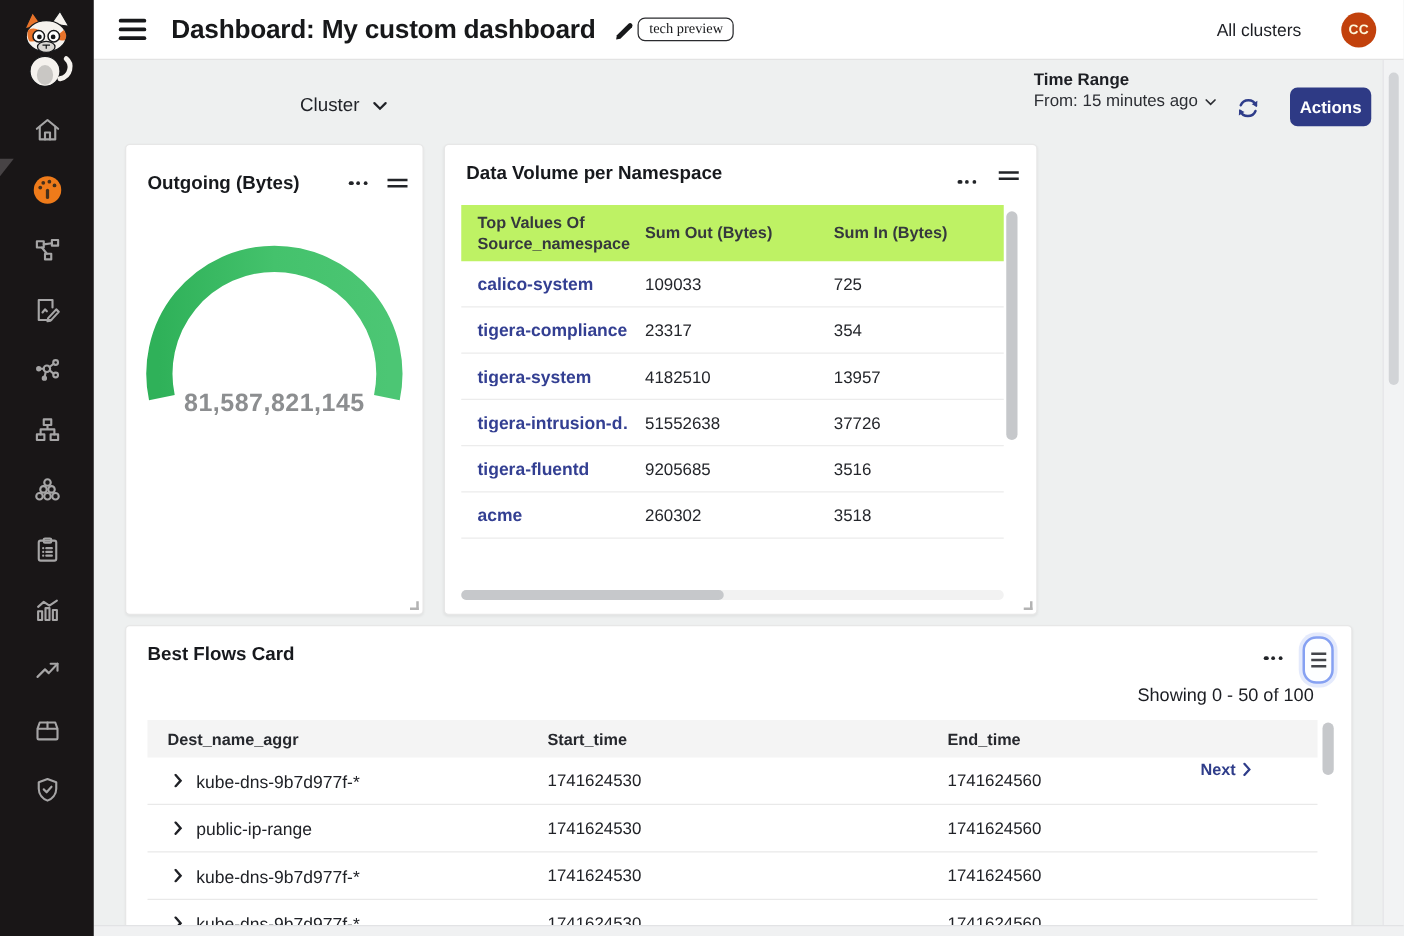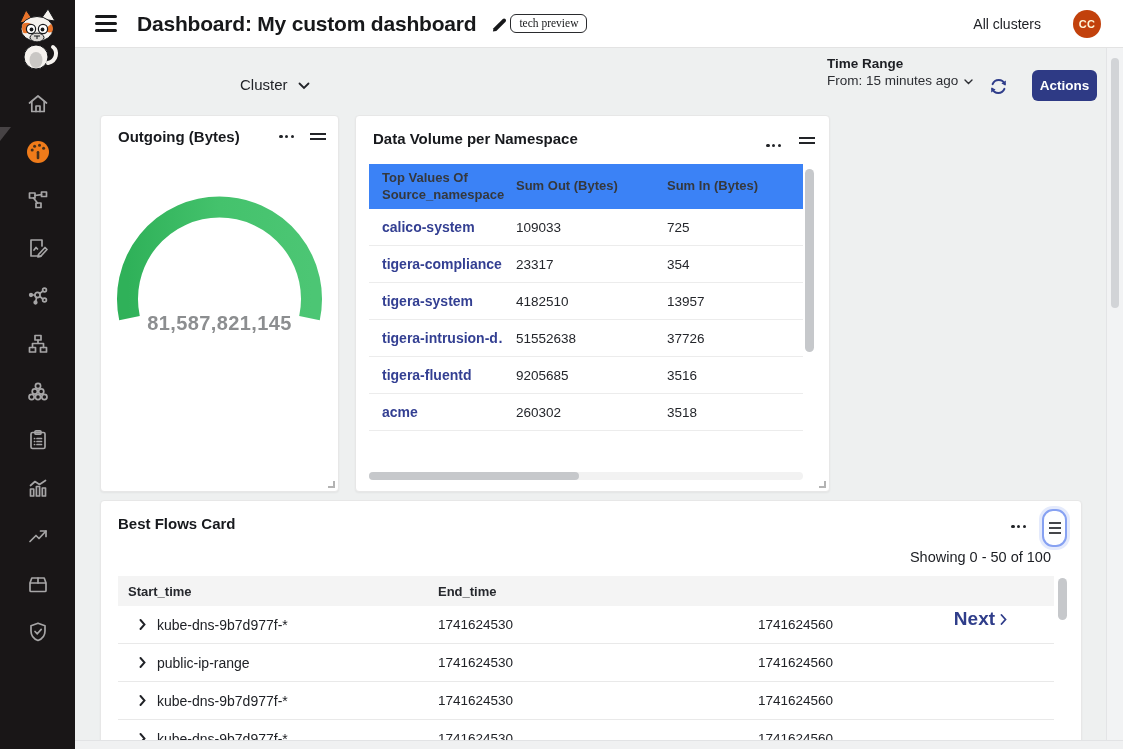--- a/index.html
+++ b/index.html
@@ -64,30 +64,30 @@
     box-shadow:0 1px 2px rgba(0,0,0,.05); }
   .card-title { font-size:15px; font-weight:700; color:#17191d; }
   .dots-icon { display:flex; gap:2.5px; cursor:pointer; }
   .dots-icon i { width:3.2px; height:3.2px; border-radius:50%; background:#222428; }
   .drag-handle { width:16px; cursor:grab; }
   .drag-handle span { display:block; height:2px; background:#222428; margin:3px 0; }
   .resize-corner { position:absolute; right:3px; bottom:3px; width:7px; height:7px;
     border-right:2px solid #b3b3b3; border-bottom:2px solid #b3b3b3; cursor:nwse-resize; }
   
   .gauge-card { left:100px; top:115px; width:239px; height:377px; }
-  .gauge-card .card-head { display:flex; align-items:center; padding:12px 12px 0 17px; }
+  .gauge-card .card-head { display:flex; align-items:center; padding:22px 12px 0 17px; }
   .gauge-card .card-head .dots-icon { margin-left:auto; margin-right:16px; }
   .gauge-value { position:absolute; left:0; right:0; top:196px; text-align:center;
     font-size:20px; font-weight:700; color:#8c8e90; letter-spacing:.4px; }
   
   .ns-card { left:355px; top:115px; width:475px; height:377px; }
   .ns-card .card-head { display:flex; align-items:flex-end; padding:14px 14px 0 17px; }
   .ns-card .card-head .dots-icon { margin-left:auto; margin-right:18px; }
   .ns-table { position:absolute; left:13px; top:48px; width:434px; }
-  .ns-hrow { display:grid; grid-template-columns:134px 151px 149px; background:#3b82f6; min-height:45px; align-items:center; }
+  .ns-hrow { display:grid; grid-template-columns:134px 151px 149px; background:#bef264; min-height:45px; align-items:center; }
   .ns-hrow .hc { font-size:13px; font-weight:700; color:#35383d; line-height:1.25; padding:6px 4px 6px 13px; }
   .ns-row { display:grid; grid-template-columns:134px 151px 149px; height:37px; align-items:center; border-bottom:1px solid #ececec; }
   .ns-link { padding-left:13px; font-size:14px; font-weight:600; color:#333f92; cursor:pointer; white-space:nowrap; overflow:hidden; }
   .ns-num { padding-left:13px; font-size:13.5px; color:#24262b; }
   .ns-vscroll { position:absolute; left:449px; top:53px; width:9px; height:183px; background:#c6c8cb; border-radius:5px; }
   .ns-hscroll { position:absolute; left:13px; top:356px; width:434px; height:8px; background:#f2f2f2; border-radius:4px; }
   .ns-hscroll .thumb { width:210px; height:8px; background:#c6c8cb; border-radius:4px; }
   
   .flows-card { left:100px; top:500px; width:982px; height:249px; border-radius:4px 4px 0 0; }
   .flows-head { display:flex; align-items:flex-start; padding:14px 14px 0 17px; }
@@ -95,21 +95,21 @@
   .focus-handle {
     width:25px; height:38px; border:2px solid #86a1f2; border-radius:11px; background:#fdfeff;
     box-shadow:0 0 0 3px rgba(134,161,242,.22);
     display:flex; flex-direction:column; align-items:center; justify-content:center; gap:3px;
     margin-top:-6px; cursor:grab;
   }
   .focus-handle span { display:block; width:12px; height:2px; background:#43454a; }
   .flows-pager { position:absolute; right:30px; top:48px; display:flex; align-items:center; gap:14px;flex-direction:column; }
   .showing-text { font-size:14.5px; font-weight:500; color:#1b1d22; }
   .prev-btn { display:flex; align-items:center; gap:5px; font-size:13px; font-weight:600; color:#a9adb3; cursor:default; }
-  .next-btn { display:flex; align-items:center; gap:5px; font-size:19px; font-weight:700; color:#2f3d8a; cursor:pointer; }
+  .next-btn { display:flex; align-items:center; gap:5px; font-size:13px; font-weight:700; color:#2f3d8a; cursor:pointer; }
   .flows-table { position:absolute; left:17px; top:75px; width:936px; }
   .fl-hrow { display:grid; grid-template-columns:310px 320px 306px; background:#f4f4f4; height:30px; align-items:center; }
   .fl-hrow .hc { font-size:13px; font-weight:700; color:#26282d; padding-left:16px; }
   .fl-hrow .hc.c23 { padding-left:10px; }
   .fl-row { display:grid; grid-template-columns:310px 320px 306px; height:38px; align-items:center; border-bottom:1px solid #e9e9e9; }
   .fl-name { display:flex; align-items:center; gap:11px; padding-left:21px; font-size:14px; color:#202227; }
   .fl-val { padding-left:10px; font-size:13.5px; color:#202227; }
   .row-chevron { display:flex; cursor:pointer; }
   .fl-vscroll { position:absolute; left:957px; top:77px; width:9px; height:42px; background:#c6c8cb; border-radius:5px; }
   
@@ -403,20 +403,21 @@
     </span>
     <span class="next-btn">
       <span>Next</span>
       <svg width="7" height="11" viewBox="0 0 7 11">
           <polyline points="1.5,1 5.5,5.5 1.5,10" fill="none" stroke="#2f3d8a" stroke-width="1.8" stroke-linecap="round"></polyline>
         </svg>
     </span>
   </div>
   <div class="flows-table">
     <div class="fl-hrow">
+      <div class="hc">Dest_name_aggr</div>
       <div class="hc c23">Start_time</div>
       <div class="hc c23">End_time</div>
     </div>
     <div class="fl-row">
       <div class="fl-name">
         <span class="row-chevron">
           <svg width="7" height="11" viewBox="0 0 7 11">
               <polyline points="1.5,1 5.5,5.5 1.5,10" fill="none" stroke="#202227" stroke-width="1.9" stroke-linecap="round"></polyline>
             </svg>
         </span>

